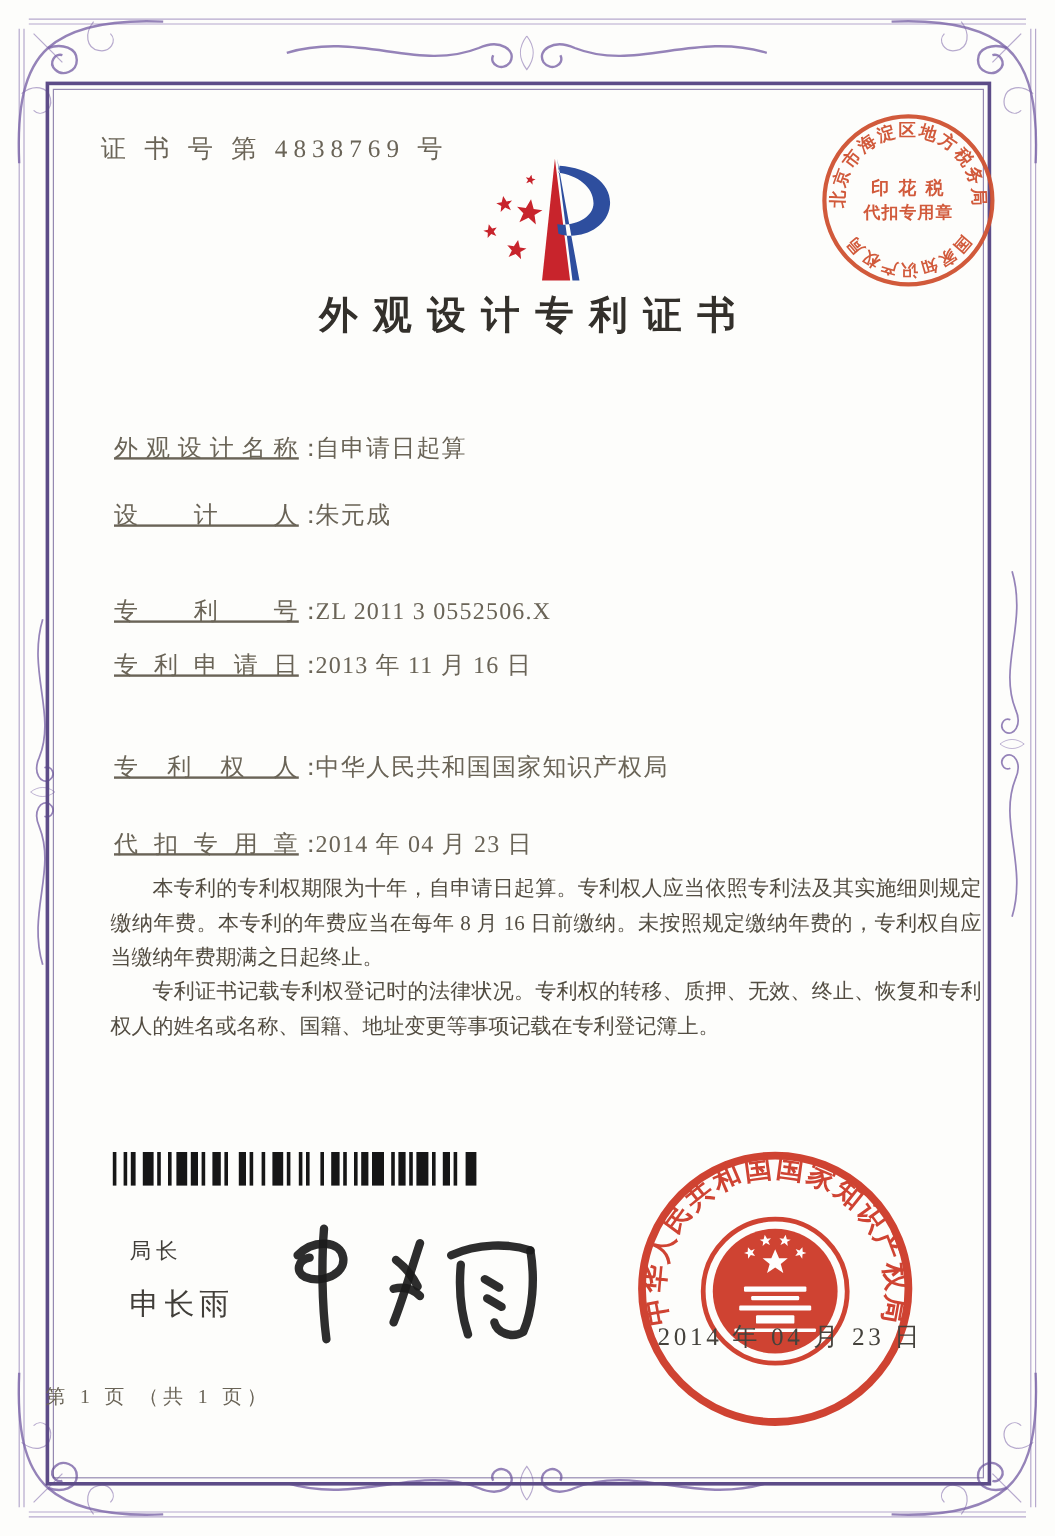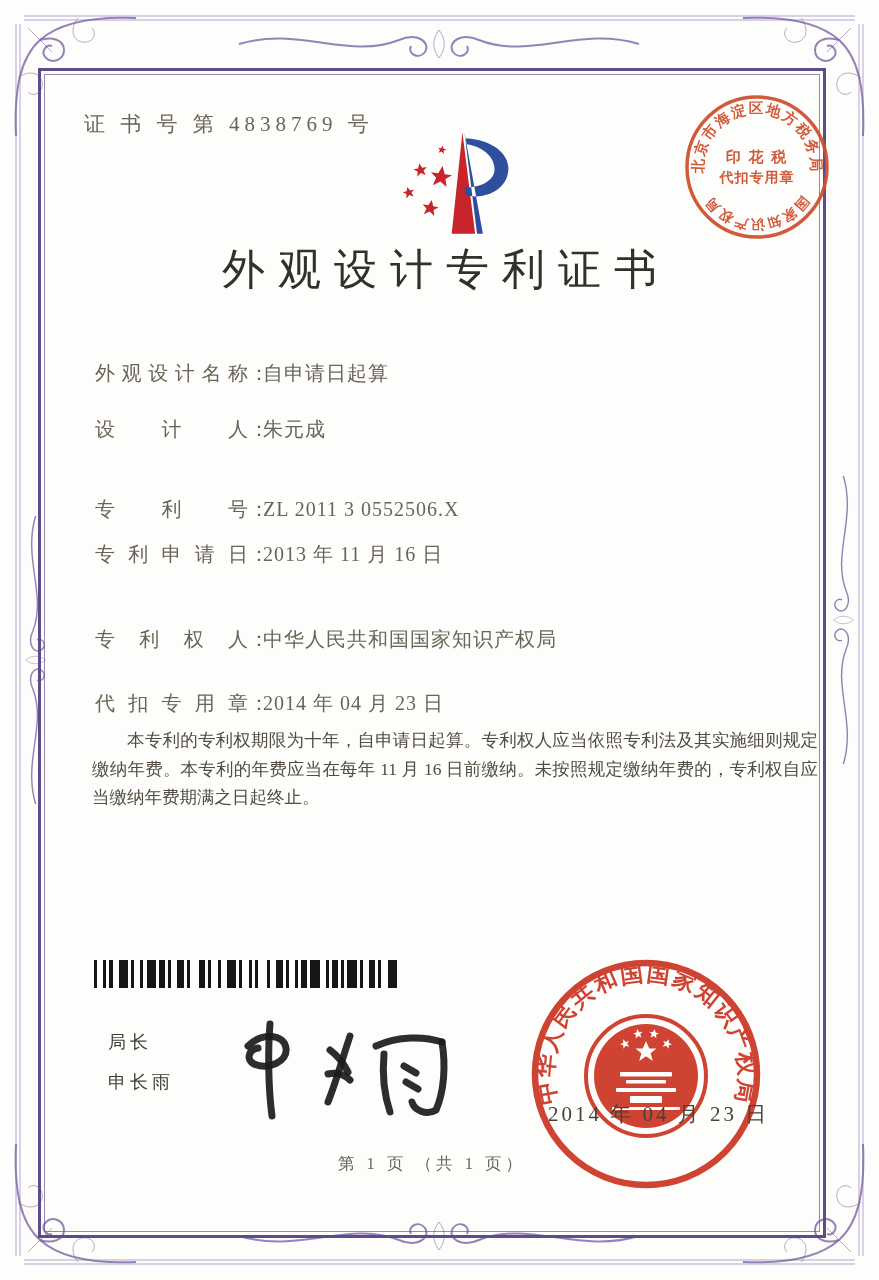--- a/index.html
+++ b/index.html
@@ -29,49 +29,49 @@
     border:3px solid var(--border-purple);z-index:1;background:transparent;
   }
   .frame::after{content:"";position:absolute;inset:3px;border:1px solid var(--border-purple);opacity:.65;}
   .cert-number{
     position:absolute;left:84px;top:110px;z-index:2;
     font-size:21px;letter-spacing:5px;color:var(--text-faded);
   }
   .logo{position:absolute;left:362px;top:124px;z-index:2;}
   .title{
     position:absolute;left:0;right:0;top:241px;z-index:2;
-    text-align:center;font-size:43px;font-weight:400;
+    text-align:center;font-size:32px;font-weight:700;
     letter-spacing:13px;text-indent:13px;color:var(--text-dark);
   }
   .fields{position:absolute;left:95px;top:0;z-index:2;width:700px;}
   .field-row{position:absolute;left:0;white-space:nowrap;font-size:20px;color:var(--text-faded);letter-spacing:1px;}
-  .f-label{display:inline-block;width:154px;text-align:justify;text-align-last:justify;vertical-align:top;}
+  .f-label{display:inline-block;width:154px;text-align:justify;text-align-last:justify;vertical-align:top;text-decoration:underline;}
   .f-colon{display:inline-block;width:14px;}
   .f-value{display:inline-block;}
   .row-0{top:360px;} .row-1{top:416px;} .row-2{top:496px;}
   .row-3{top:541px;} .row-4{top:626px;} .row-5{top:690px;}
   .body-text{
     position:absolute;left:92px;top:726px;width:726px;z-index:2;
     font-size:17.5px;line-height:1.64;color:var(--text-body);text-align:justify;
   }
   .body-text p{text-indent:2em;}
   .barcode{position:absolute;left:94px;top:960px;width:306px;height:28px;z-index:2;}
   .barcode i{position:absolute;top:0;bottom:0;background:#161616;}
   .sig-role{position:absolute;left:108px;top:1030px;z-index:2;font-size:18px;letter-spacing:4px;color:#413e39;}
-  .sig-name{position:absolute;left:108px;top:1070px;z-index:2;font-size:18px;letter-spacing:4px;color:#413e39;}
+  .sig-name{position:absolute;left:108px;top:1070px;z-index:2;font-size:25px;letter-spacing:4px;color:#413e39;}
   .sig-script{position:absolute;left:208px;top:1014px;z-index:2;}
   .sig-script path{stroke:#1b1b1b;fill:none;stroke-width:7;stroke-linecap:round;stroke-linejoin:round;opacity:.92;}
   .tax-stamp{position:absolute;left:682px;top:92px;z-index:3;opacity:.94;}
   .office-seal{position:absolute;left:528px;top:956px;z-index:3;opacity:.95;}
   .seal-date{
     position:absolute;left:548px;top:1100px;z-index:4;
     font-size:21px;letter-spacing:3px;color:#45423c;white-space:nowrap;
   }
   .footer{
-    position:absolute;left:38px;top:1153px;width:788px;z-index:2;text-align:center;
+    position:absolute;left:38px;top:1153px;width:788px;z-index:2;
     font-size:16.5px;letter-spacing:4px;color:var(--text-faded);
   }
   .arc-text{fill:var(--stamp-red);font-family:"Liberation Serif","DejaVu Serif",serif;font-weight:bold;}
   .seal-arc-text{fill:var(--seal-red);font-family:"Liberation Serif","DejaVu Serif",serif;font-weight:bold;}
 </style>
 </head>
 <body>
 
 <svg class="ornament" width="879" height="1280" viewBox="0 0 879 1280">
   <defs>
@@ -141,21 +141,22 @@
   </div>
   <div class="field-row row-4">
     <span class="f-label">专 利 权 人</span><span class="f-colon">：</span><span class="f-value">中华人民共和国国家知识产权局</span>
   </div>
   <div class="field-row row-5">
     <span class="f-label">代扣专用章</span><span class="f-colon">：</span><span class="f-value">2014 年 04 月 23 日</span>
   </div>
 </div>
 
 <div class="body-text">
-  <p>本专利的专利权期限为十年，自申请日起算。专利权人应当依照专利法及其实施细则规定缴纳年费。本专利的年费应当在每年 11 月 16 日前缴纳。未按照规定缴纳年费的，专利权自应当缴纳年费期满之日起终止。</p>
+  <p>本专利的专利权期限为十年，自申请日起算。专利权人应当依照专利法及其实施细则规定缴纳年费。本专利的年费应当在每年 8 月 16 日前缴纳。未按照规定缴纳年费的，专利权自应当缴纳年费期满之日起终止。</p>
+  <p>专利证书记载专利权登记时的法律状况。专利权的转移、质押、无效、终止、恢复和专利权人的姓名或名称、国籍、地址变更等事项记载在专利登记簿上。</p>
 </div>
 
 <div class="barcode">
     <i style="left: 0%; width: 1.0101%;"></i>
     <i style="left: 3.0303%; width: 1.0101%;"></i>
     <i style="left: 5.05051%; width: 1.0101%;"></i>
     <i style="left: 8.08081%; width: 3.0303%;"></i>
     <i style="left: 12.1212%; width: 1.0101%;"></i>
     <i style="left: 15.1515%; width: 1.0101%;"></i>
     <i style="left: 17.1717%; width: 3.0303%;"></i>

